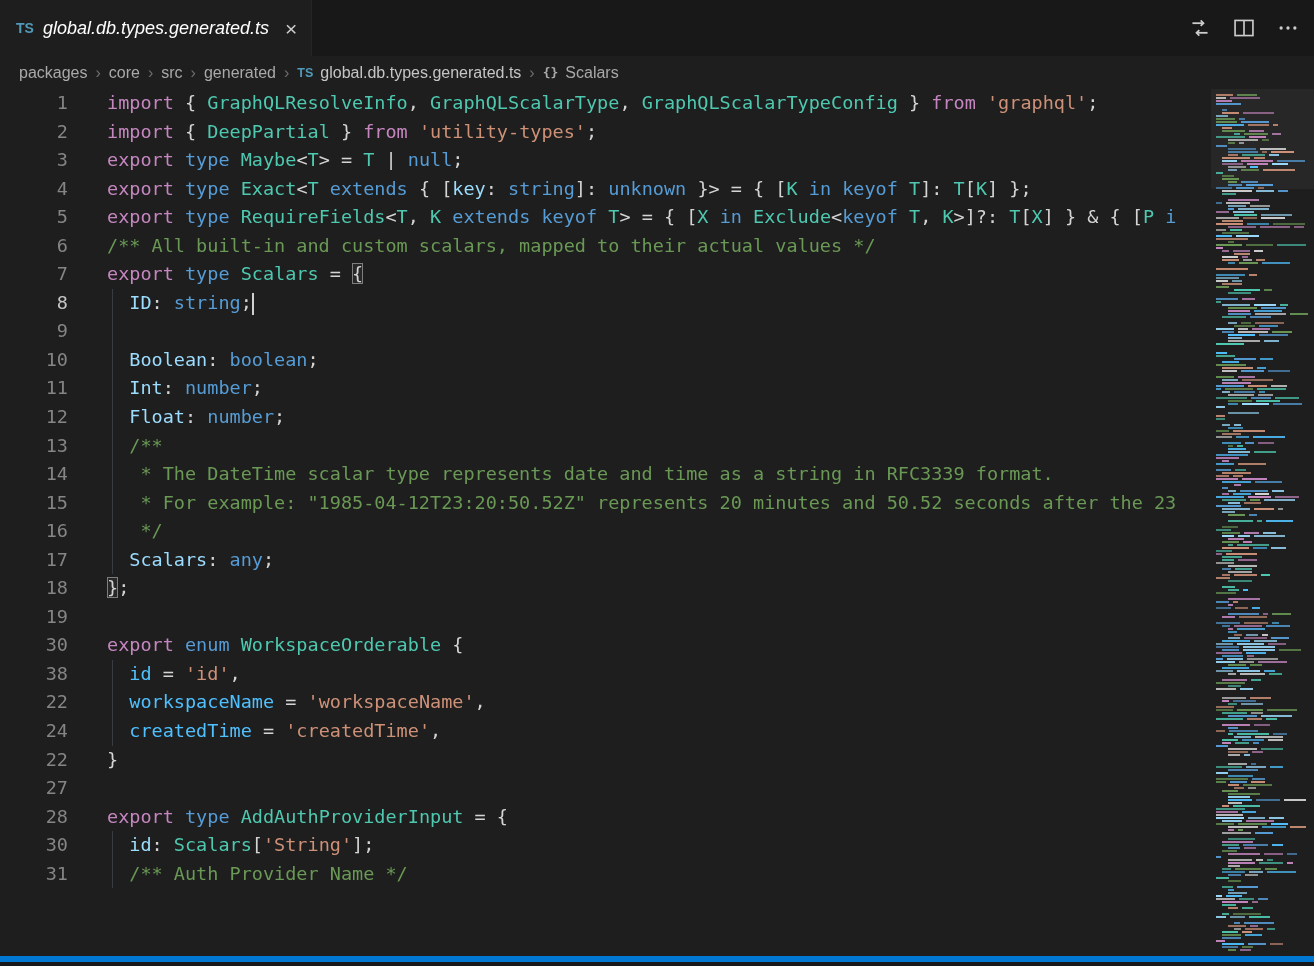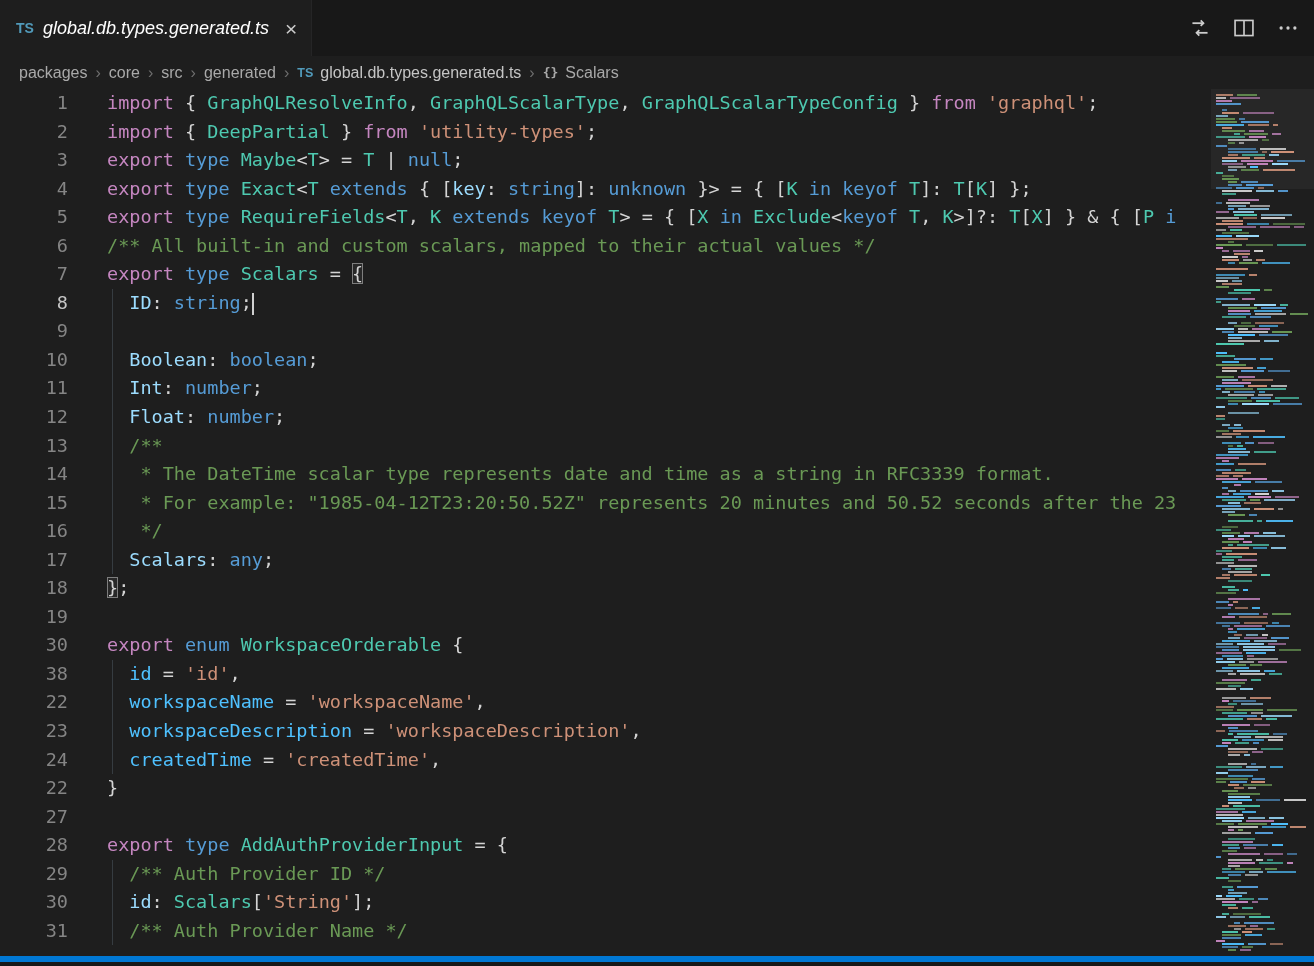--- a/index.html
+++ b/index.html
@@ -177,44 +177,34 @@
         <span class="ln">38</span>
         <span class="lc"><span style="color: rgb(212, 212, 212);">  </span><span style="color: rgb(79, 193, 255);">id</span><span style="color: rgb(212, 212, 212);"> = </span><span style="color: rgb(206, 145, 120);">'id'</span><span style="color: rgb(212, 212, 212);">,</span></span>
       </div>
       <div class="line">
         <span class="guide"></span>
         <span class="ln">22</span>
         <span class="lc"><span style="color: rgb(212, 212, 212);">  </span><span style="color: rgb(79, 193, 255);">workspaceName</span><span style="color: rgb(212, 212, 212);"> = </span><span style="color: rgb(206, 145, 120);">'workspaceName'</span><span style="color: rgb(212, 212, 212);">,</span></span>
       </div>
       <div class="line">
         <span class="guide"></span>
-        <span class="ln">23</span>
-        <span class="lc"><span style="color: rgb(212, 212, 212);">  </span><span style="color: rgb(79, 193, 255);">workspaceDescription</span><span style="color: rgb(212, 212, 212);"> = </span><span style="color: rgb(206, 145, 120);">'workspaceDescription'</span><span style="color: rgb(212, 212, 212);">,</span></span>
-      </div>
-      <div class="line">
-        <span class="guide"></span>
         <span class="ln">24</span>
         <span class="lc"><span style="color: rgb(212, 212, 212);">  </span><span style="color: rgb(79, 193, 255);">createdTime</span><span style="color: rgb(212, 212, 212);"> = </span><span style="color: rgb(206, 145, 120);">'createdTime'</span><span style="color: rgb(212, 212, 212);">,</span></span>
       </div>
       <div class="line">
         <span class="ln">22</span>
         <span class="lc"><span style="color: rgb(212, 212, 212);">}</span></span>
       </div>
       <div class="line">
         <span class="ln">27</span>
         <span class="lc"></span>
       </div>
       <div class="line">
         <span class="ln">28</span>
         <span class="lc"><span style="color: rgb(197, 134, 192);">export </span><span style="color: rgb(86, 156, 214);">type </span><span style="color: rgb(78, 201, 176);">AddAuthProviderInput</span><span style="color: rgb(212, 212, 212);"> = {</span></span>
-      </div>
-      <div class="line">
-        <span class="guide"></span>
-        <span class="ln">29</span>
-        <span class="lc"><span style="color: rgb(106, 153, 85);">  /** Auth Provider ID */</span></span>
       </div>
       <div class="line">
         <span class="guide"></span>
         <span class="ln">30</span>
         <span class="lc"><span style="color: rgb(212, 212, 212);">  </span><span style="color: rgb(156, 220, 254);">id</span><span style="color: rgb(212, 212, 212);">: </span><span style="color: rgb(78, 201, 176);">Scalars</span><span style="color: rgb(212, 212, 212);">[</span><span style="color: rgb(206, 145, 120);">'String'</span><span style="color: rgb(212, 212, 212);">];</span></span>
       </div>
       <div class="line">
         <span class="guide"></span>
         <span class="ln">31</span>
         <span class="lc"><span style="color: rgb(106, 153, 85);">  /** Auth Provider Name */</span></span>

